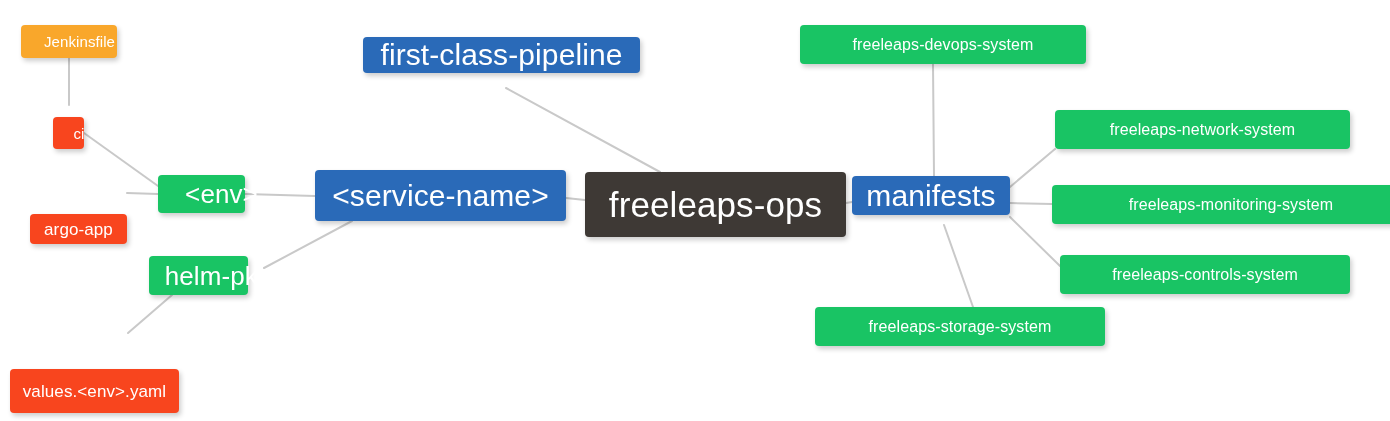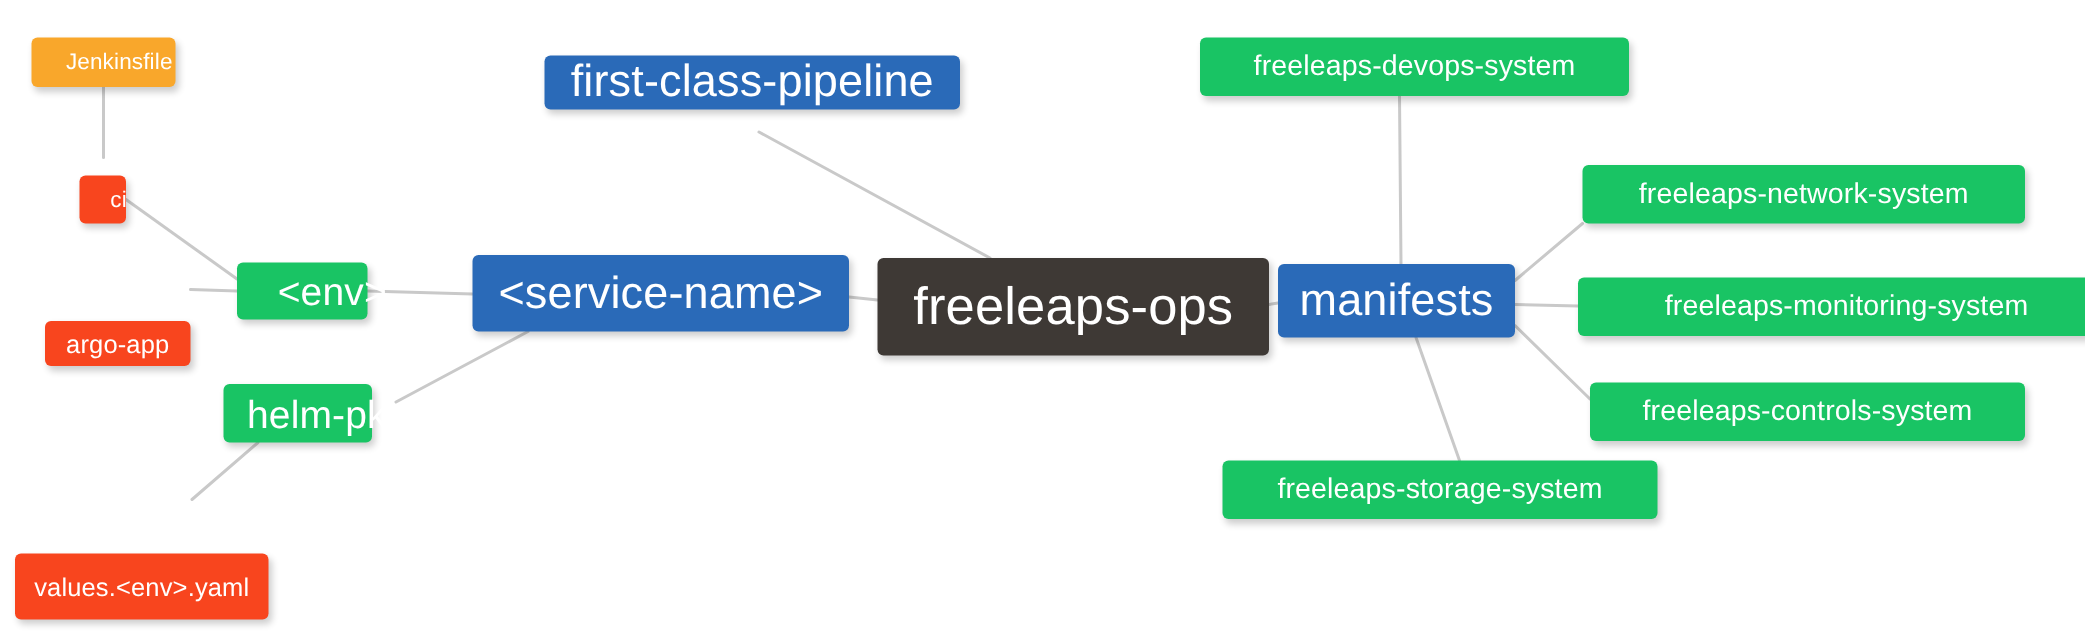--- a/index.html
+++ b/index.html
@@ -41,21 +41,21 @@
     user-select: none;
   }
   .node-label {
     display: block;
     white-space: nowrap;
   }
   
   .t-root   { font-size: 35px; }
   .t-big    { font-size: 30px; }
   .t-mid    { font-size: 26px; padding-left: 40px; }
-  .t-small  { font-size: 19px; }
+  .t-small  { font-size: 16px; }
   .t-tiny   { font-size: 17px; margin-top: 36px; }
   .t-micro  { font-size: 15px; padding-left: 21px; }
 </style>
 </head>
 <body>
 
 <div id="canvas">
   <svg id="edge-layer" viewBox="0 0 1390 421" width="1390" height="421" xmlns="http://www.w3.org/2000/svg">
       <line x1="69" y1="58" x2="69" y2="105" stroke="#c9c9c9" stroke-width="2" stroke-linecap="round"></line>
       <line x1="84" y1="133" x2="158" y2="186" stroke="#c9c9c9" stroke-width="2" stroke-linecap="round"></line>
@@ -93,21 +93,21 @@
       </div>
       <div class="node t-big" style="left: 315px; top: 37px; width: 277px; height: 36px; background: rgb(42, 106, 184); margin-left: 48px;">
         <span class="node-label">first-class-pipeline</span>
       </div>
       <div class="node t-big" style="left: 315px; top: 170px; width: 251px; height: 51px; background: rgb(42, 106, 184);">
         <span class="node-label">&lt;service-name&gt;</span>
       </div>
       <div class="node t-root" style="left: 585px; top: 172px; width: 261px; height: 65px; background: rgb(62, 57, 53);">
         <span class="node-label">freeleaps-ops</span>
       </div>
-      <div class="node t-big" style="left: 852px; top: 176px; width: 158px; height: 49px; background: rgb(42, 106, 184);">
+      <div class="node t-big" style="left: 852px; top: 176px; width: 158px; height: 39px; background: rgb(42, 106, 184);">
         <span class="node-label">manifests</span>
       </div>
       <div class="node t-small" style="left: 800px; top: 25px; width: 286px; height: 39px; background: rgb(25, 196, 100);">
         <span class="node-label">freeleaps-devops-system</span>
       </div>
       <div class="node t-small" style="left: 1055px; top: 110px; width: 295px; height: 39px; background: rgb(25, 196, 100);">
         <span class="node-label">freeleaps-network-system</span>
       </div>
       <div class="node t-small" style="left: 1052px; top: 185px; width: 358px; height: 39px; background: rgb(25, 196, 100);">
         <span class="node-label">freeleaps-monitoring-system</span>

